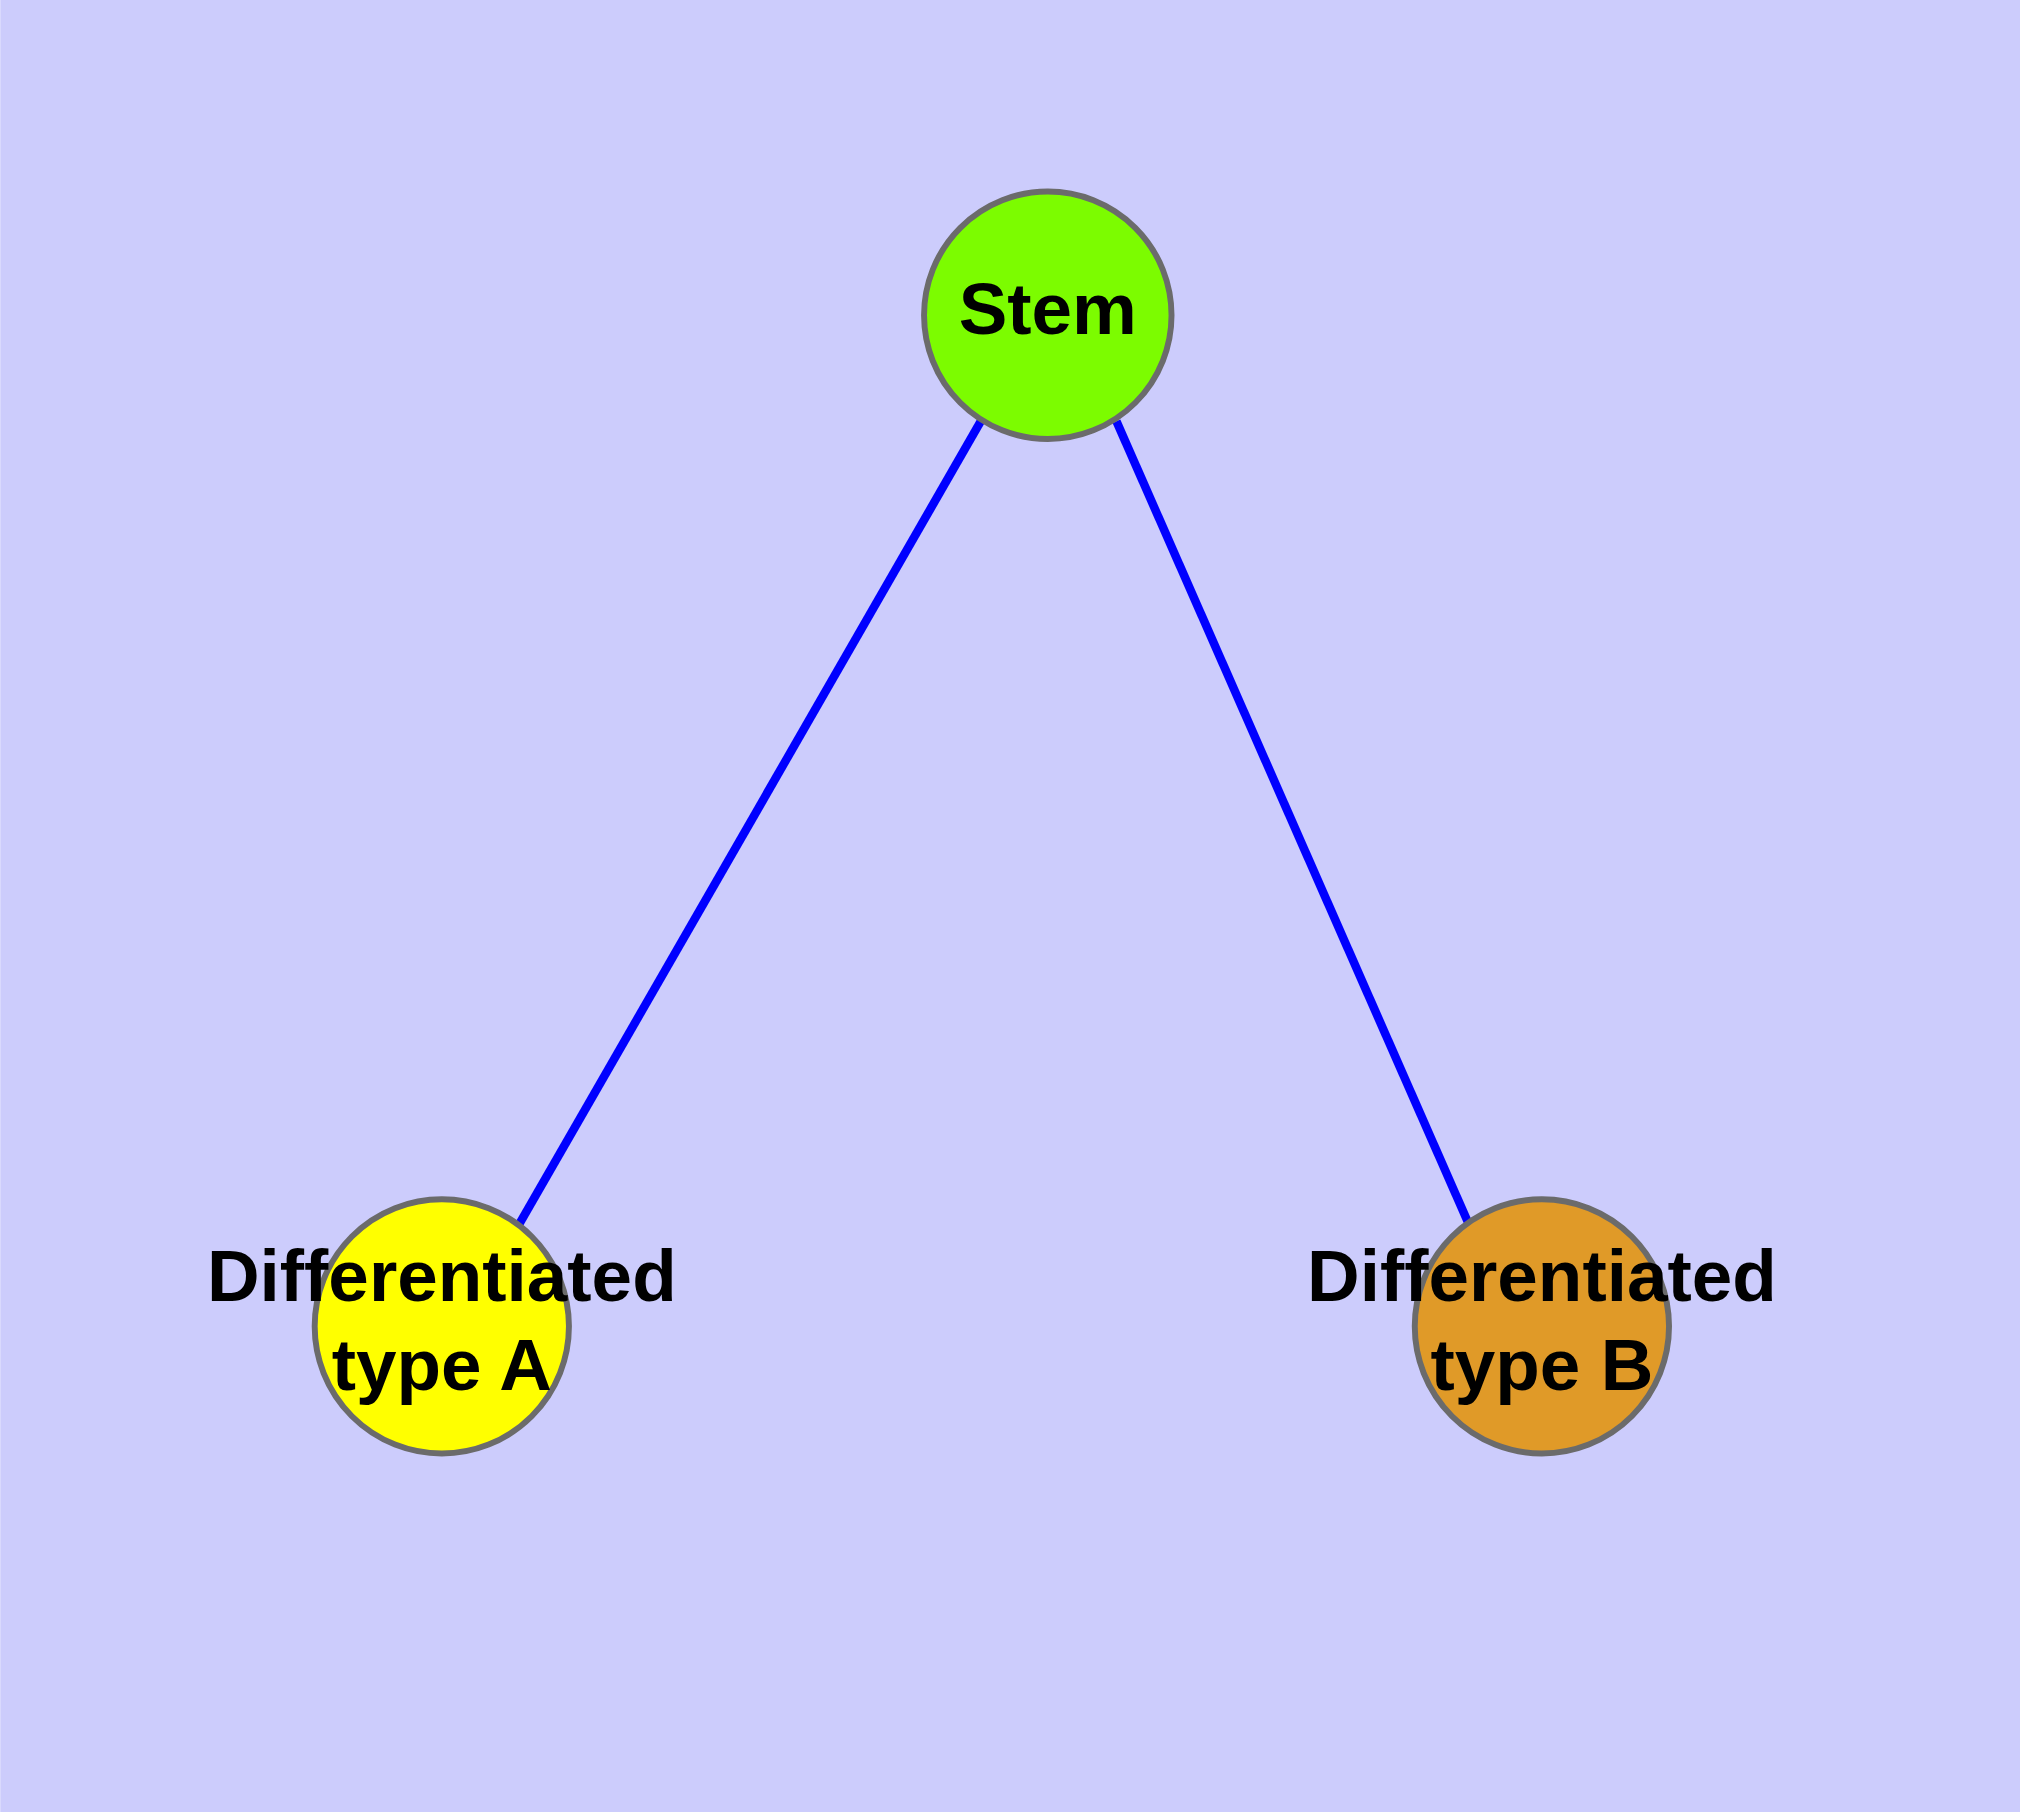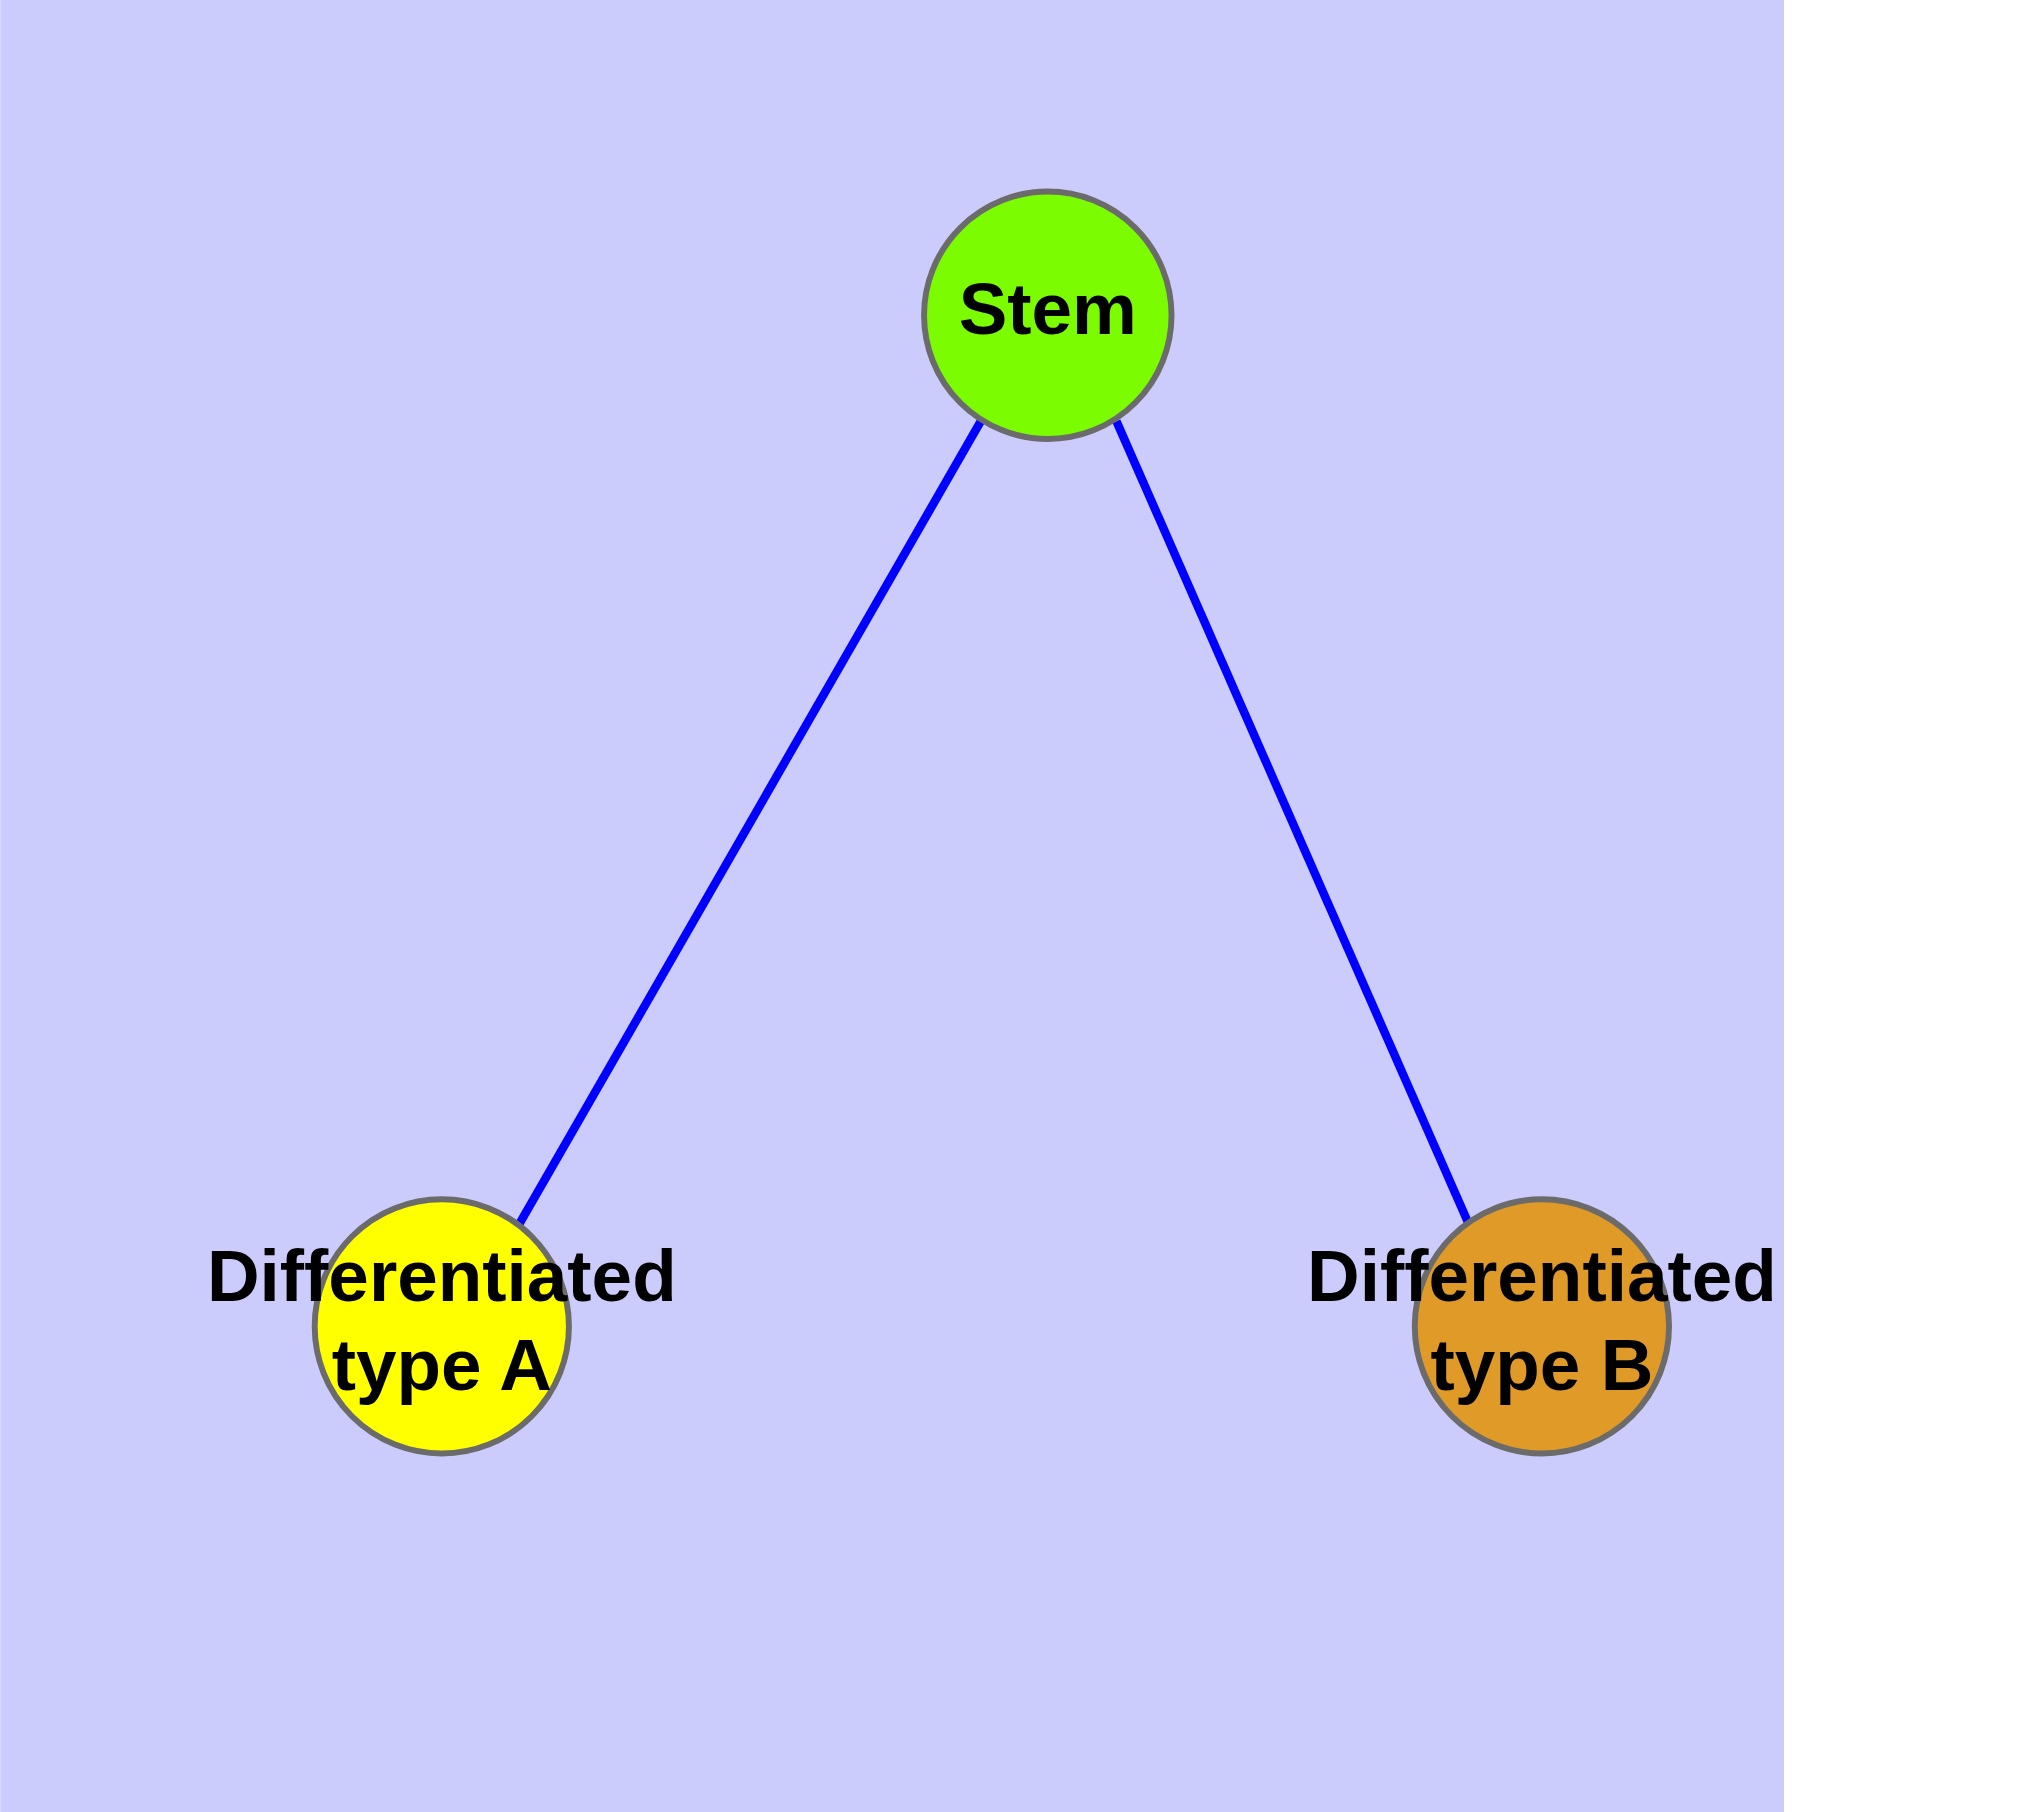--- a/index.html
+++ b/index.html
@@ -27,21 +27,21 @@
     font-weight: bold;
     fill: #000000;
     text-anchor: middle;
     dominant-baseline: middle;
     paint-order: normal;
   }
 </style>
 </head>
 <body>
 
-<div id="canvas" style="width: 1784px; height: 1812px;">
+<div id="canvas" style="width: 2020px; height: 1812px;">
   <svg id="graph-svg" viewBox="0 0 2384 2138" xmlns="http://www.w3.org/2000/svg" style="width: 2021px; height: 1812px;">
 
     <rect id="bg-rect" x="0" y="0" width="2384" height="2138" fill="#ccccfc"></rect>
 
     <g id="edges-layer">
       <line id="edge-0" x1="1157" y1="497" x2="612" y2="1445" stroke="#0000ff" stroke-width="10" stroke-linecap="butt"></line>
       <line id="edge-1" x1="1317" y1="497" x2="1733" y2="1445" stroke="#0000ff" stroke-width="10" stroke-linecap="butt"></line>
     </g>
 
     <g id="nodes-layer">

